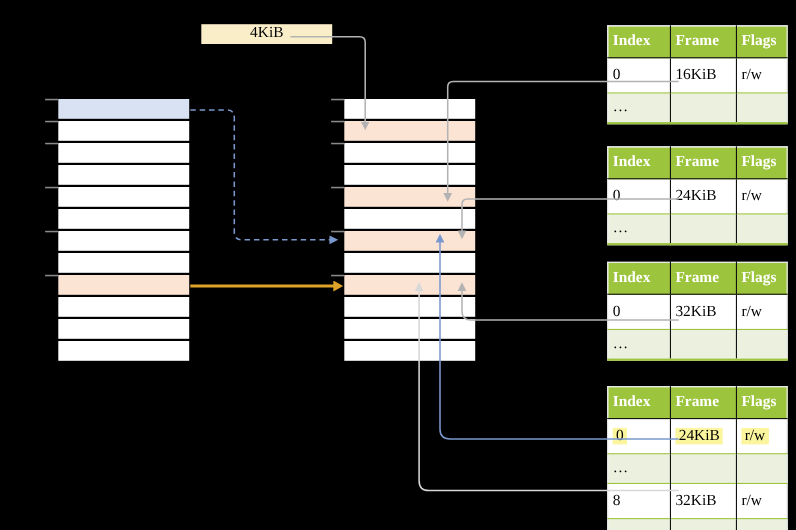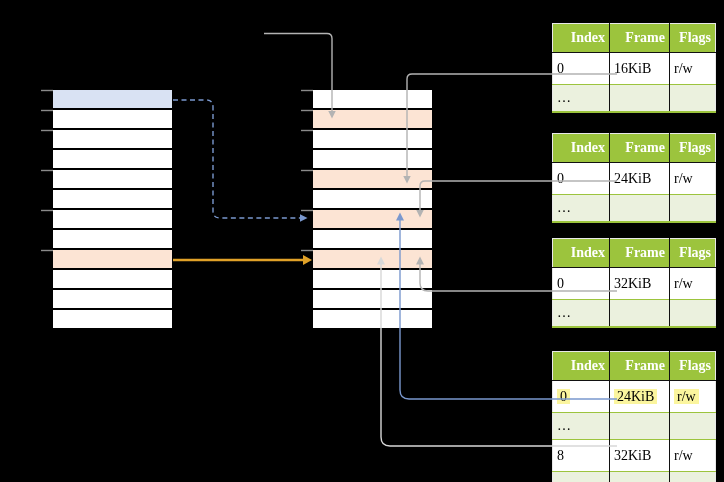--- a/index.html
+++ b/index.html
@@ -20,21 +20,21 @@
   
   table.ptable{
     position:absolute;width:163px;table-layout:fixed;
     border-collapse:collapse;background:#fff;
     border:1px solid var(--table_outer_border);
     border-bottom:2px solid var(--header_green);
     font-size:14px;color:var(--text_black);
   }
   .ptable th{
     background:var(--header_green);color:var(--header_text);
-    font-weight:bold;font-size:14px;text-align:right;
+    font-weight:bold;font-size:14px;text-align:left;
     height:26px;padding:1px 4px;vertical-align:middle;
   }
   .ptable th + th{border-left:1.5px solid var(--cell_border_dark);}
   .ptable thead tr{border-bottom:1.5px solid var(--cell_border_dark);}
   .ptable td{height:29px;padding:1px 4px;vertical-align:middle;}
   .ptable td + td{border-left:1.5px solid var(--cell_border_dark);}
   .ptable tbody tr + tr{border-top:1px solid var(--header_green);}
   .ptable tr.dots{background:var(--dots_row_green);}
   .ptable tr.dots td{height:24px;}
   .hl{background:var(--highlight_yellow);padding:0 3px;}
@@ -50,20 +50,21 @@
   #mGray path{fill:var(--connector_gray);}
   #mLight path{fill:var(--connector_light);}
   #mBlue path{fill:var(--arrow_blue);}
   #mOrange path{fill:var(--arrow_orange);}
 </style>
 </head>
 <body>
 
 <div id="canvas">
 
+  <div class="flabel">4KiB</div>
 
   <div class="bigtable" style="left:53px;top:90px;">
     <div class="brow" style="background: rgb(217, 226, 243);"></div>
     <div class="brow" style="background: rgb(255, 255, 255);"></div>
     <div class="brow" style="background: rgb(255, 255, 255);"></div>
     <div class="brow" style="background: rgb(255, 255, 255);"></div>
     <div class="brow" style="background: rgb(255, 255, 255);"></div>
     <div class="brow" style="background: rgb(255, 255, 255);"></div>
     <div class="brow" style="background: rgb(255, 255, 255);"></div>
     <div class="brow" style="background: rgb(255, 255, 255);"></div>

